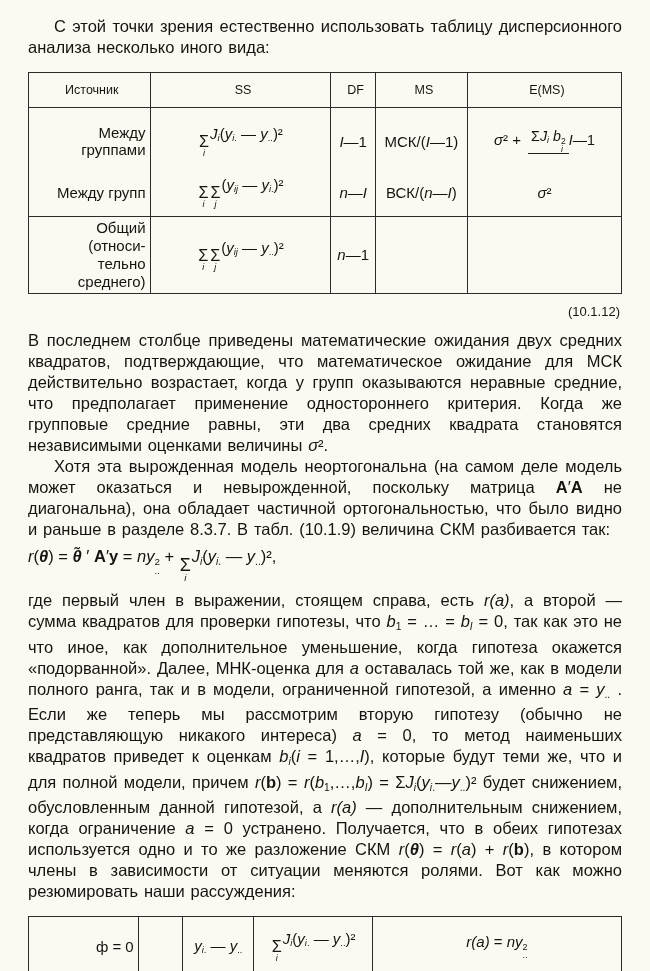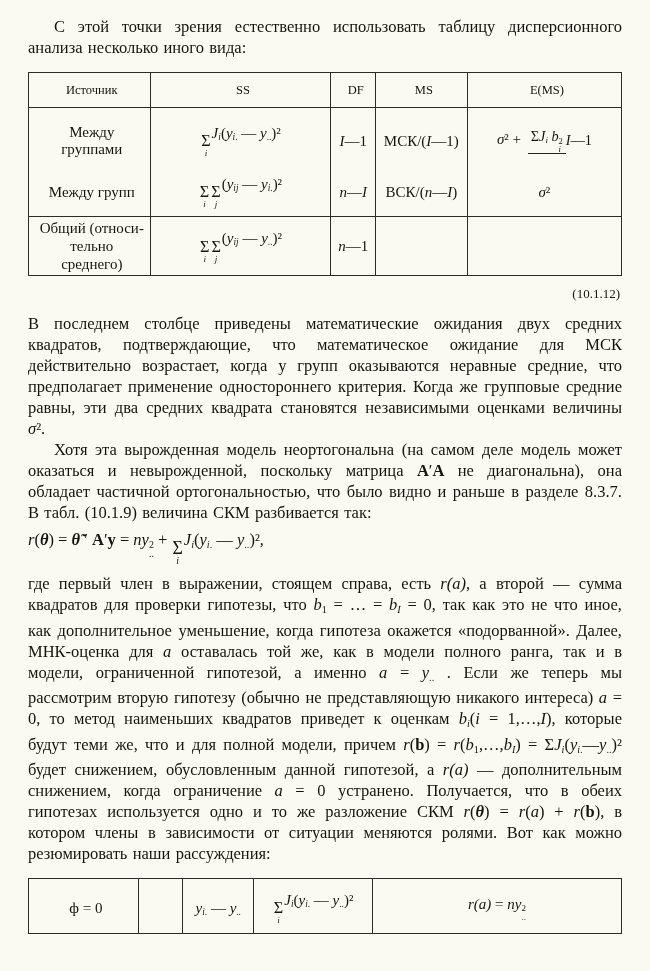--- a/index.html
+++ b/index.html
@@ -1,29 +1,29 @@
 <!DOCTYPE html>
 <html><head>
 <meta charset="utf-8">
 <style>
   html,body{margin:0;padding:0}
   body{width:650px;height:971px;background:#fbfaf2;overflow:hidden}
   .page{box-sizing:border-box;width:650px;height:971px;padding:16px 28px 0 28px;
-        font-family:Liberation Serif, serif;color:#161310;}
+        font-family:Liberation Sans, sans-serif;color:#161310;}
   p.body{margin:0;font-size:16.5px;line-height:21px;text-align:justify;word-spacing:1.2px}
   p.indent{text-indent:26px}
   i{font-style:italic}
   sub,sup{font-size:0.62em}
   sub{vertical-align:-0.25em}
 
   
   table.tbl{width:100%;border-collapse:collapse;border:1.6px solid #2b2b2b;margin-top:14px;
             font-size:15px;table-layout:fixed}
   table.tbl td{border-left:1.3px solid #2b2b2b;text-align:center;vertical-align:middle;padding:2px 4px}
-  table.tbl td:first-child{border-left:none;text-align:center;padding-left:9px}
+  table.tbl td:first-child{border-left:none;text-align:right;padding-left:9px}
   table.tbl tr.hd td{border-bottom:1.3px solid #2b2b2b;font-size:12.5px;height:30px;text-align:center;padding-left:9px}
   .t1 tr.r1 td{height:50px;padding-top:8px;border-bottom:none}
   .t1 tr.r2 td{height:44px;border-top:none}
   .t1 tr.r3 td{border-top:1.3px solid #2b2b2b;height:52px;line-height:18px}
   .t2 tr.b1 td{height:46px;padding-top:6px}
 
   .eqno{text-align:right;font-size:13px;margin:10px 2px 11px 0}
   .equation{text-align:left;font-size:16.5px;margin:7px 0 8px 0}
 
   

